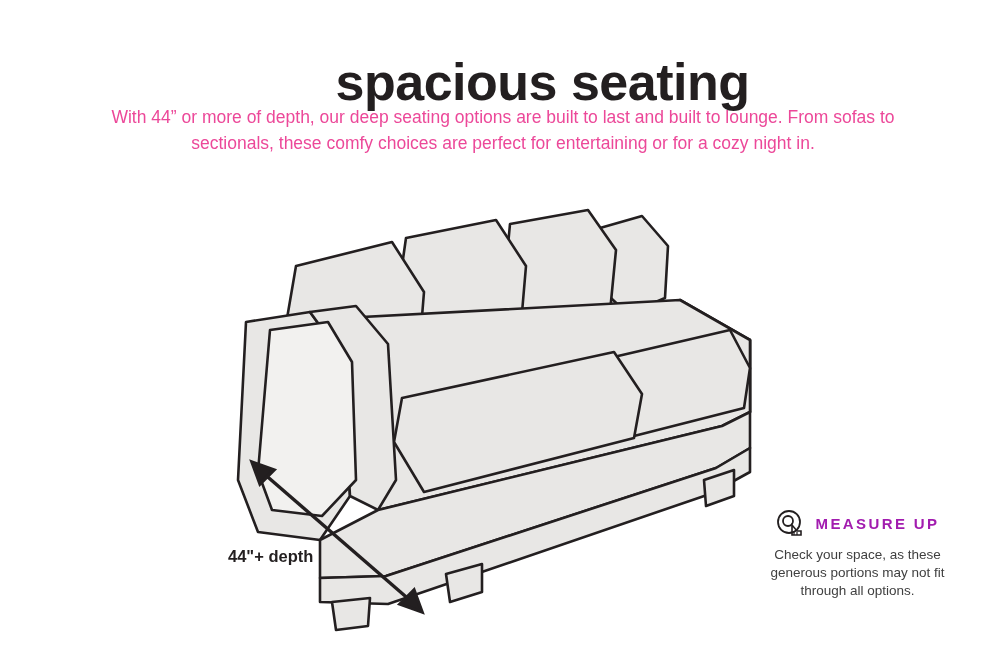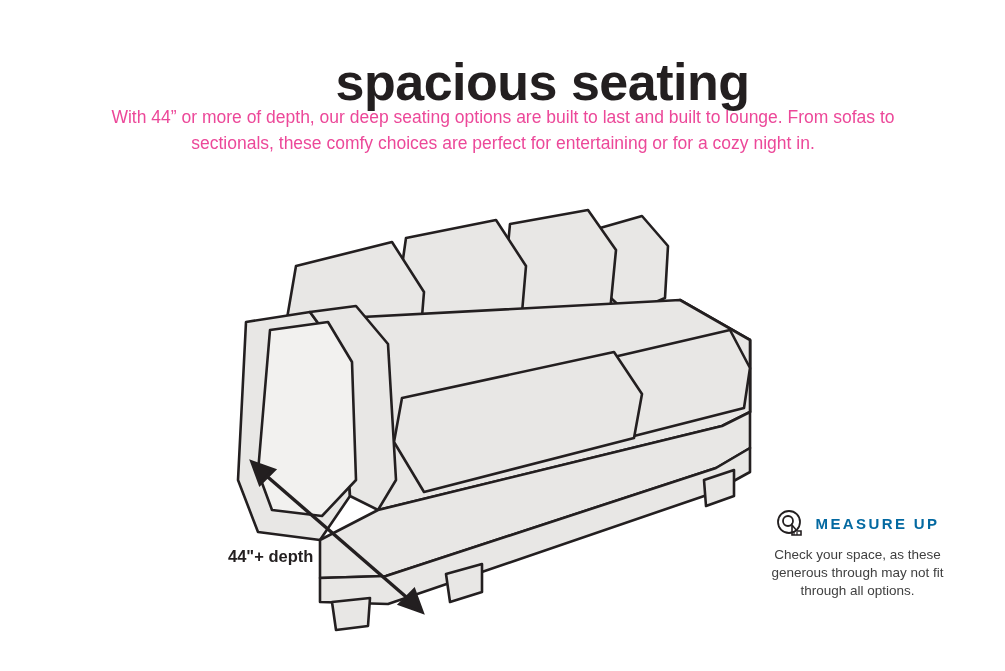--- a/index.html
+++ b/index.html
@@ -67,21 +67,21 @@
     display: flex;
     align-items: center;
     justify-content: center;
     gap: 10px;
     margin-bottom: 8px;
   }
   .measure-title {
     font-size: 15px;
     font-weight: bold;
     letter-spacing: 2.4px;
-    color: #0369a1;
+    color: #a21caf;
   }
   .measure-note {
     font-size: 13.5px;
     line-height: 18px;
     color: #404040;
   }
   svg { display: block; }
 </style>
 </head>
 <body>
@@ -151,18 +151,18 @@
           <circle cx="13" cy="13" r="5" fill="none" stroke="#231f20" stroke-width="1.8"></circle>
           <path d="M17 17 L22 23 L26 23 L26 27 L17 27 Z" fill="none" stroke="#231f20" stroke-width="1.6"></path>
           <line x1="19" y1="27" x2="19" y2="23" stroke="#231f20" stroke-width="1.2"></line>
           <line x1="22" y1="27" x2="22" y2="24" stroke="#231f20" stroke-width="1.2"></line>
         </svg>
       </span>
       <span class="measure-title">MEASURE UP</span>
     </div>
     <div class="measure-note">
       <div>Check your space, as these</div>
-      <div>generous through may not fit</div>
+      <div>generous portions may not fit</div>
       <div>through all options.</div>
     </div>
   </div>
 
 </div>
 
 </body></html>

